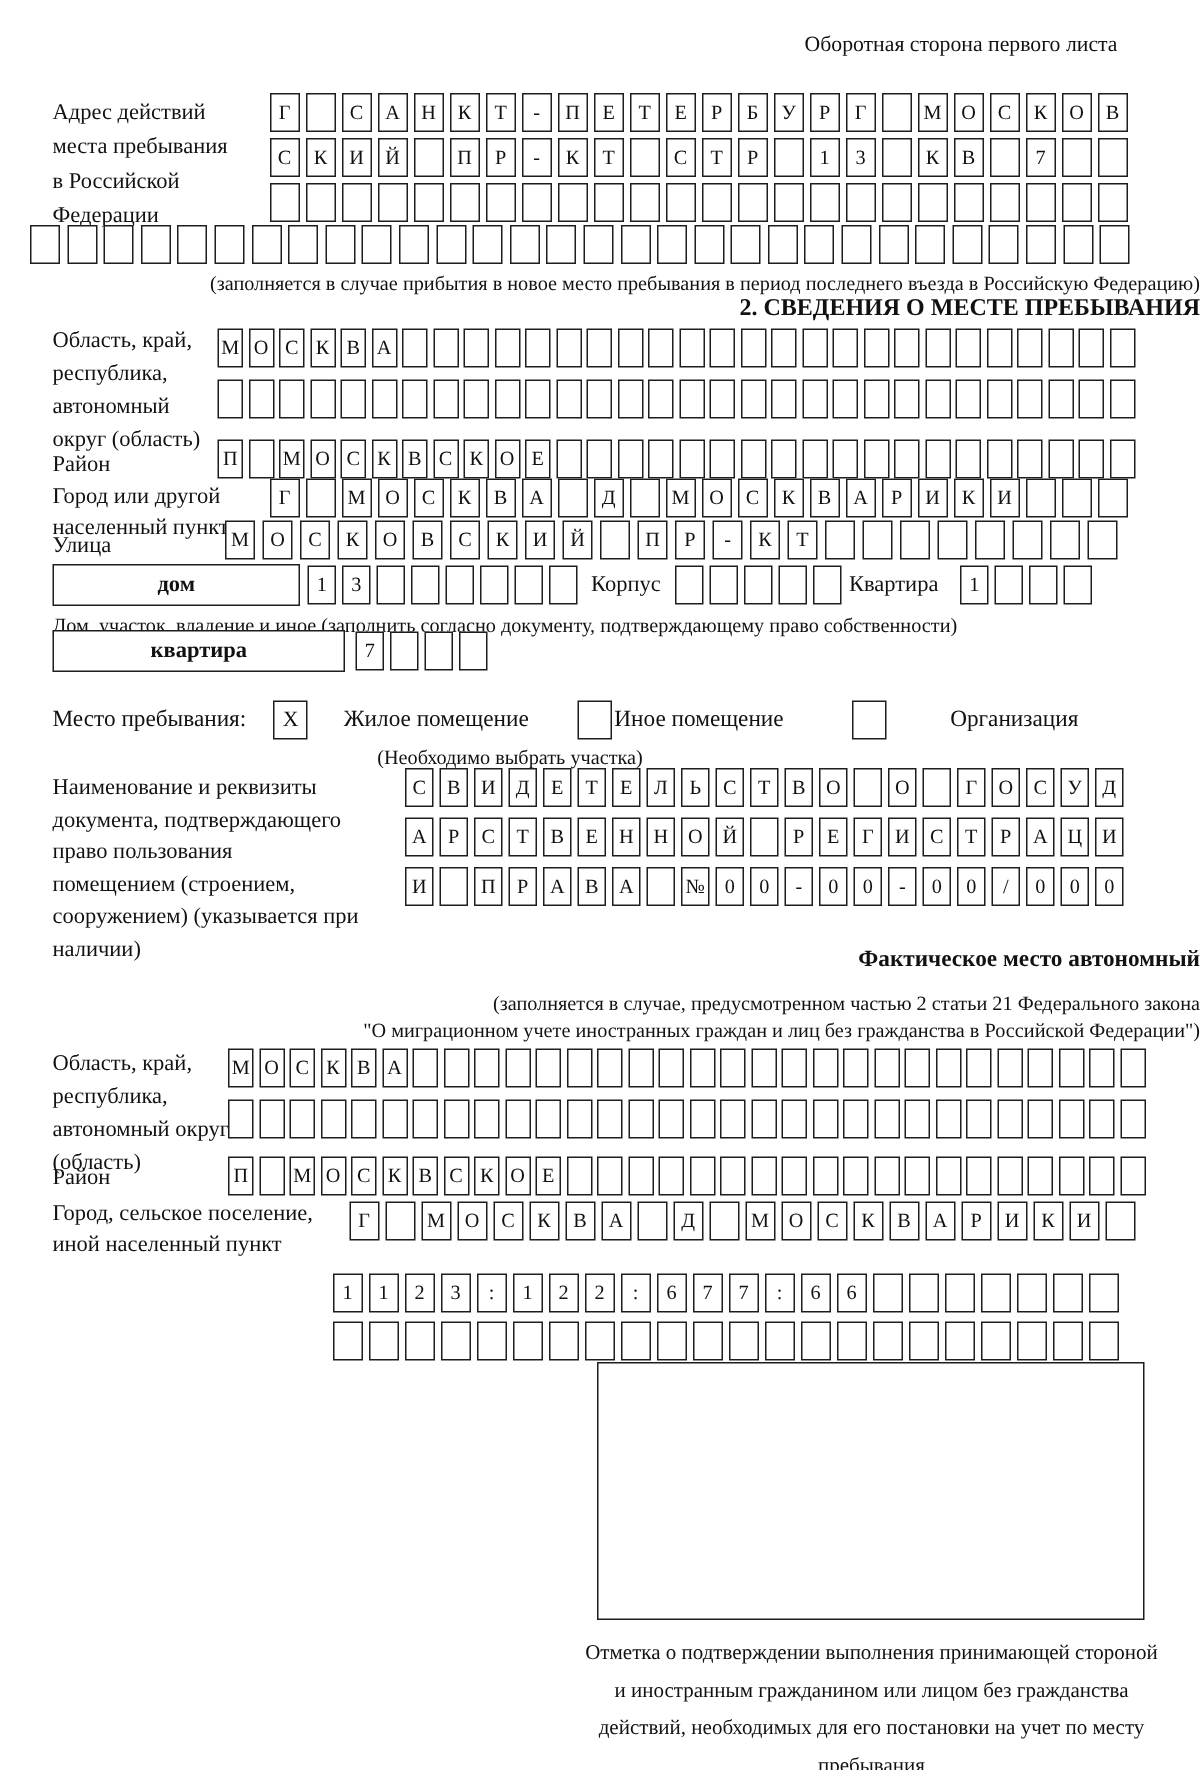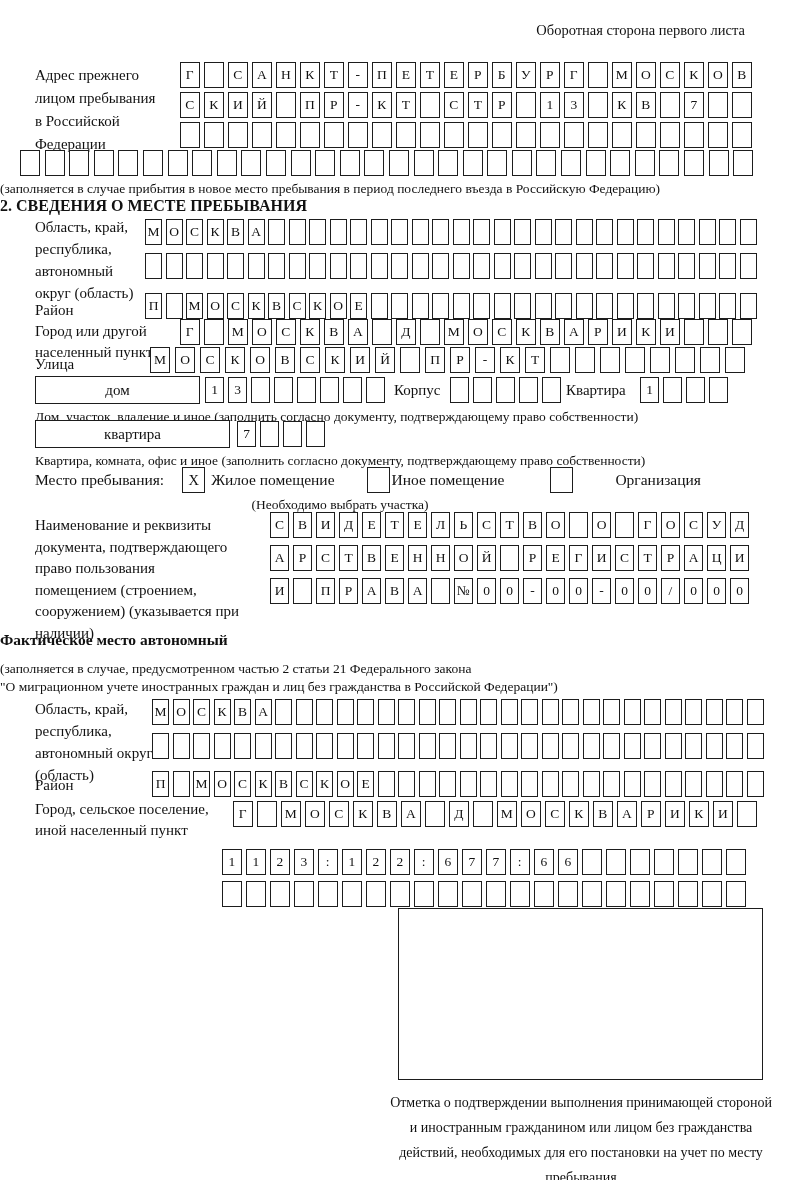--- a/index.html
+++ b/index.html
@@ -2,52 +2,52 @@
 <html><head>
 <meta charset="utf-8">
 <style>
   html,body{margin:0;padding:0;background:#fff;}
   .page{
     position:relative;width:800px;height:1180px;background:#fff;
     font-family:"Liberation Serif","DejaVu Serif",serif;color:#111;overflow:hidden;
   }
   .lbl{position:absolute;font-size:15px;line-height:22px;}
   .note{position:absolute;font-size:13.5px;line-height:17px;}
-  .center{left:0;width:800px;text-align:left;}
+  .center{left:0;width:800px;text-align:right;}
   .title{position:absolute;font-weight:bold;}
   .boxrow{position:absolute;display:flex;}
   .cell{
     box-sizing:border-box;border:1.5px solid #1d1d1d;background:#fff;
     display:flex;align-items:center;justify-content:center;
     font-size:13.5px;line-height:1;
   }
   .r24{gap:4.5px;}  .r24 .cell{width:19.5px;height:26px;}
   .r245{gap:4.6px;} .r245 .cell{width:20px;height:26px;}
   .r20{gap:3.5px;}  .r20 .cell{width:17px;height:26px;}
   .r25{gap:5px;}    .r25 .cell{width:20px;height:26px;}
   .r23{gap:4px;}    .r23 .cell{width:19px;height:26px;}
   .widebox{
     position:absolute;box-sizing:border-box;border:1.5px solid #1d1d1d;
-    display:flex;align-items:center;justify-content:center;font-size:15px;background:#fff;
+    display:flex;align-items:center;justify-content:center;font-size:15px;background:#fff;font-weight:bold;
   }
   .stayrow{position:absolute;display:flex;align-items:center;font-size:15.5px;}
   .checkbox{
     box-sizing:border-box;border:1.5px solid #1d1d1d;width:23px;height:26px;
     display:flex;align-items:center;justify-content:center;font-size:14.5px;background:#fff;
   }
   .stamp{position:absolute;box-sizing:border-box;border:1.6px solid #1d1d1d;background:#fff;}
 </style>
 </head>
 <body>
 
 <div class="page">
 
   <div class="note" style="top:22px;right:55px;font-size:14.5px">Оборотная сторона первого листа</div>
 
-  <div class="lbl" style="left:35px;top:64px;width:125px;line-height:23px">Адрес прежнего лицом пребывания в Российской Федерации</div>
+  <div class="lbl" style="left:35px;top:64px;width:125px;line-height:23px">Адрес действий места пребывания в Российской Федерации</div>
   <div class="boxrow r24" style="left:180px;top:62px">
       <span class="cell">Г</span>
       <span class="cell"></span>
       <span class="cell">С</span>
       <span class="cell">А</span>
       <span class="cell">Н</span>
       <span class="cell">К</span>
       <span class="cell">Т</span>
       <span class="cell">-</span>
       <span class="cell">П</span>
@@ -343,26 +343,25 @@
 
   <div class="widebox" style="left:35px;top:420px;width:195px;height:28px">
     <span>квартира</span>
   </div>
   <div class="boxrow r23" style="left:237px;top:421px">
       <span class="cell">7</span>
       <span class="cell"></span>
       <span class="cell"></span>
       <span class="cell"></span>
     </div>
-  <div class="note" style="left:35px;top:452px">Квартира, комната, офис и иное (заполнить согласно документу, подтверждающему право собственности)</div>
 
   <div class="stayrow" style="left:35px;top:467px">
     <span>Место пребывания:</span>
     <span class="checkbox" style="margin-left:18px">X</span>
-    <span style="margin-left:6px">Жилое помещение</span>
+    <span style="margin-left:24px">Жилое помещение</span>
     <span class="checkbox" style="margin-left:32px"></span>
     <span style="margin-left:2px">Иное помещение</span>
     <span class="checkbox" style="margin-left:46px"></span>
     <span style="margin-left:42px">Организация</span>
   </div>
   <div class="note" style="left:155px;top:496px;width:370px;text-align:center">(Необходимо выбрать участка)</div>
 
   <div class="lbl" style="left:35px;top:515px;width:205px;line-height:21.5px">Наименование и реквизиты документа, подтверждающего право пользования помещением (строением, сооружением) (указывается при наличии)</div>
   <div class="boxrow r23" style="left:270px;top:512px">
       <span class="cell">С</span>

